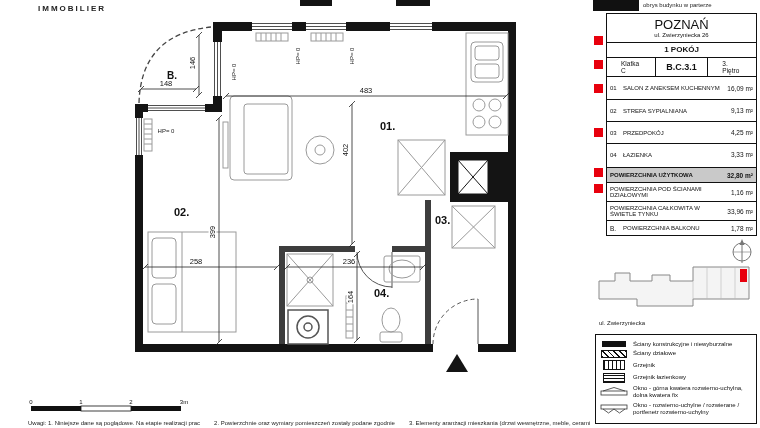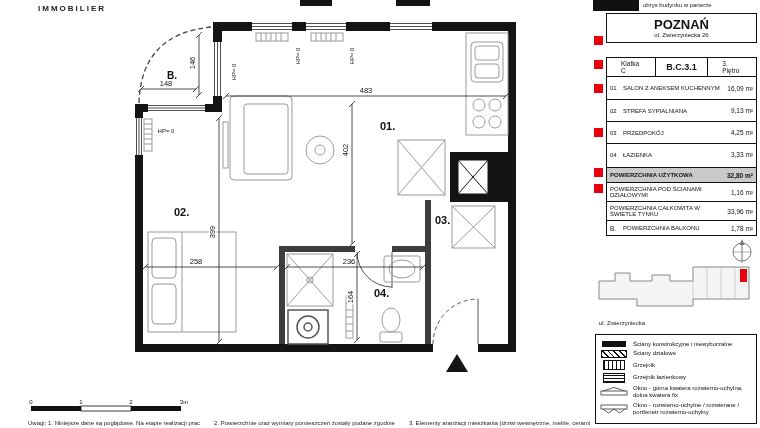--- a/index.html
+++ b/index.html
@@ -13,21 +13,21 @@
   .room{font-size:11px;font-weight:bold;fill:#111;paint-order:stroke;stroke:#fff;stroke-width:3px;}
   .hp{font-size:6px;fill:#222;paint-order:stroke;stroke:#fff;stroke-width:2px;}
   .sc{font-size:6px;fill:#111;}
   
   #panel{left:593px;top:0;width:167px;height:428px;}
   #panel-top-block{position:absolute;left:0;top:0;width:46px;height:11px;background:#111;}
   #panel-top-note{position:absolute;left:50px;top:2px;width:114px;font-size:6px;white-space:nowrap;overflow:hidden;color:#222;}
   .marker{position:absolute;left:1px;width:9px;height:9px;background:#e8000d;}
   .pbox{position:absolute;left:13px;right:3px;border:1px solid #111;background:#fff;box-sizing:border-box;}
   #box-title{top:13px;height:30px;text-align:center;}
-  #title-city{font-size:13px;font-weight:bold;line-height:15px;margin-top:3px;}
+  #title-city{font-size:13px;font-weight:normal;line-height:15px;margin-top:3px;}
   #title-addr{font-size:6px;}
   #box-unit{top:42px;height:16px;line-height:14px;text-align:center;font-size:8px;font-weight:bold;}
   #box-klatka{top:57px;height:20px;display:flex;align-items:center;}
   .kc{font-size:6.5px;padding:0 14px;box-sizing:border-box;height:100%;display:flex;align-items:center;}
   .kc1{width:32%;}
   .kc2{width:36%;font-size:9px;font-weight:bold;justify-content:center;border-left:1px solid #111;border-right:1px solid #111;}
   .kc3{width:32%;justify-content:flex-end;}
   #box-rooms{top:76px;height:92px;}
   .room-row{height:22px;display:flex;align-items:center;padding:0 3px;box-sizing:border-box;}
   .room-row + .room-row{border-top:1px solid #111;}
@@ -301,20 +301,21 @@
   <div class="marker" style="top:84px"></div>
   <div class="marker" style="top:128px"></div>
   <div class="marker" style="top:168px"></div>
   <div class="marker" style="top:184px"></div>
 
   <div class="pbox" id="box-title">
     <div id="title-city">POZNAŃ</div>
     <div id="title-addr">ul. Zwierzyniecka 26</div>
   </div>
 
+  <div class="pbox" id="box-unit">1 POKÓJ</div>
 
   <div class="pbox" id="box-klatka">
     <div class="kc kc1">Klatka C</div>
     <div class="kc kc2">B.C.3.1</div>
     <div class="kc kc3">3. Piętro</div>
   </div>
 
   <div class="pbox" id="box-rooms">
     <div class="room-row">
       <span class="r-no">01</span>

